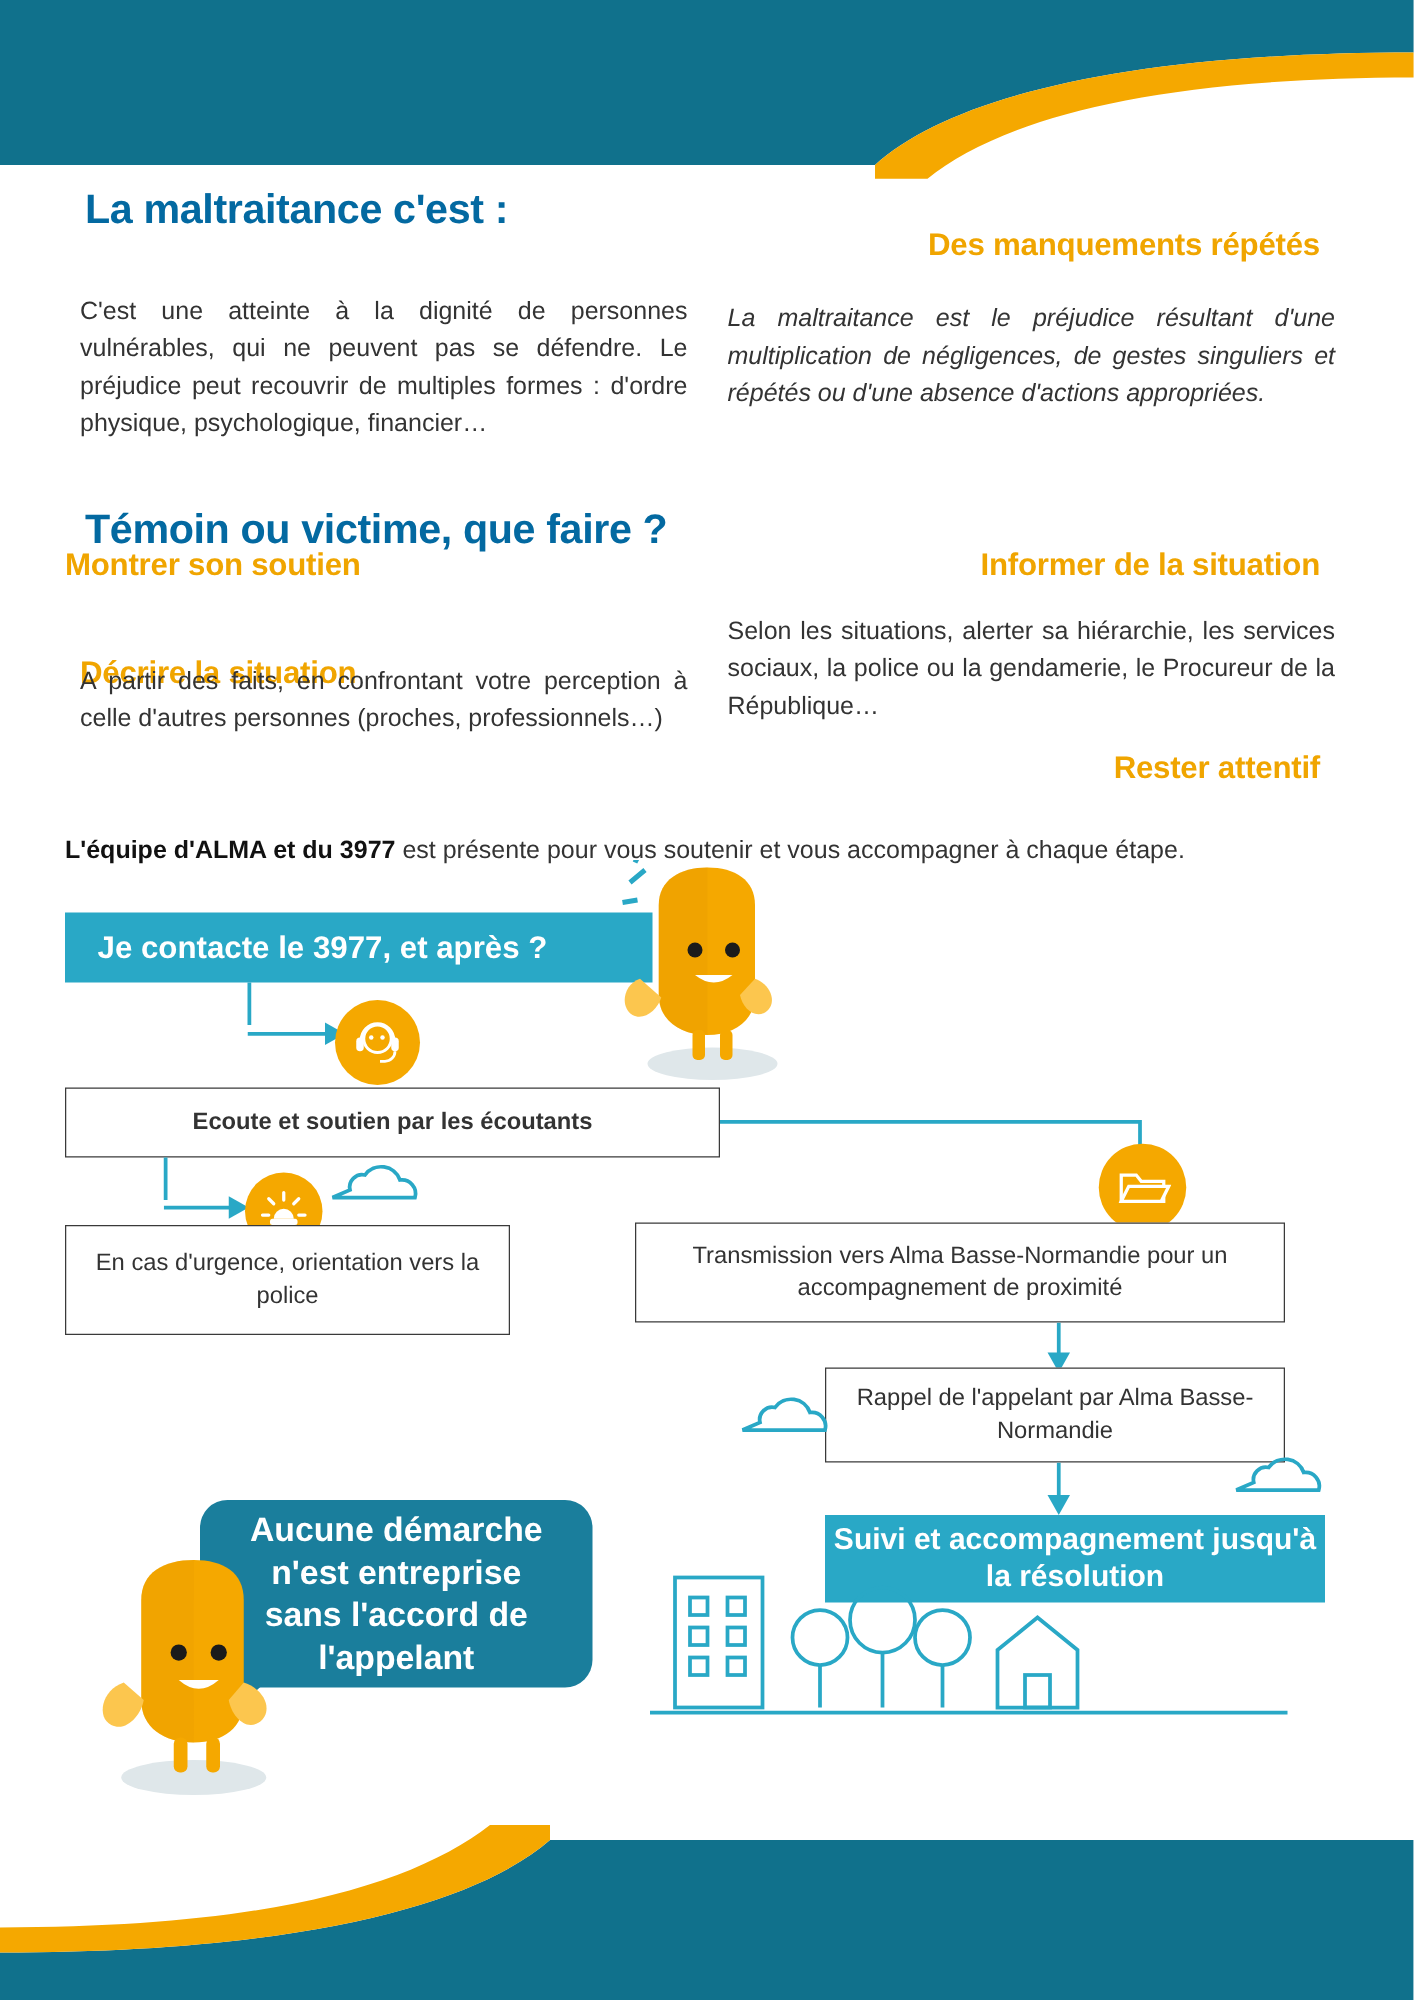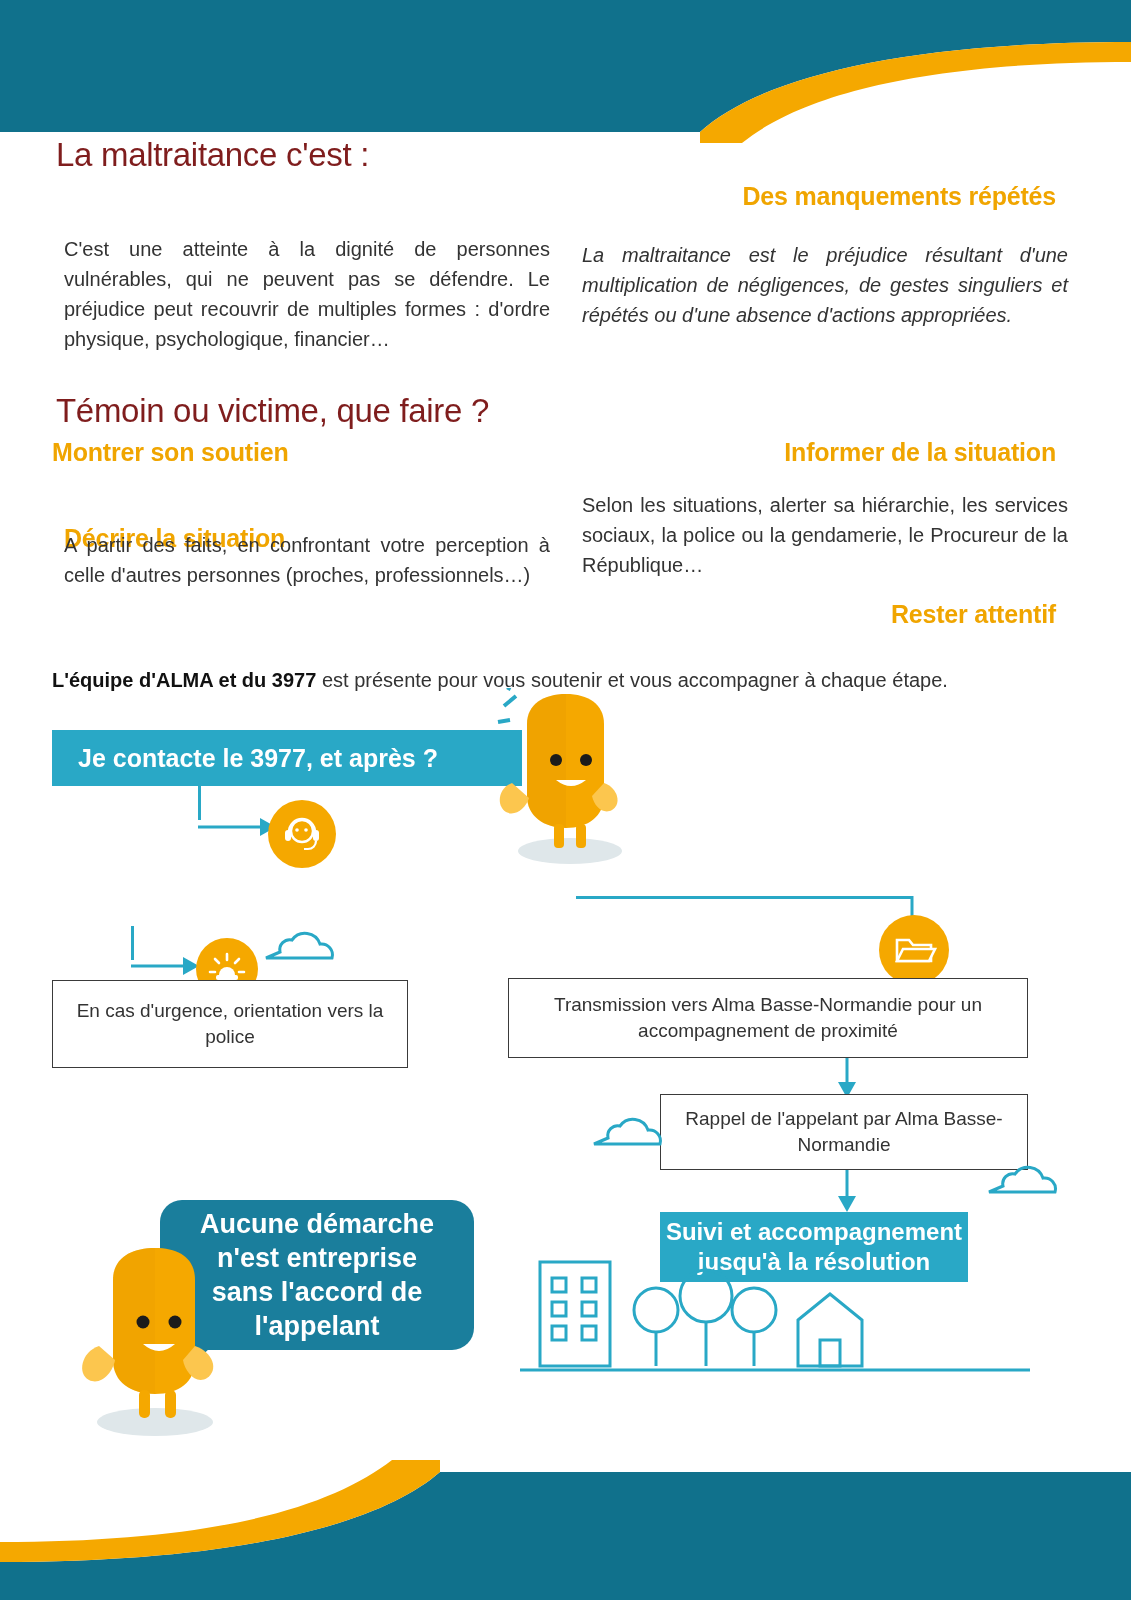--- a/index.html
+++ b/index.html
@@ -14,22 +14,22 @@
     position:absolute;left:0;top:0;width:1131px;height:150px;overflow:hidden;
   }
   .frame-bottom{
     position:absolute;left:0;bottom:0;width:1131px;height:150px;overflow:hidden;
   }
 
   .content{position:absolute;left:0;top:0;width:1131px;height:1600px;}
 
   
   h1.sec{
-    position:absolute;margin:4px;
-    font-size:33px;font-weight:normal;color:#7f1d1d;letter-spacing:-0.3px;
+    position:absolute;margin:16px;
+    font-size:33px;font-weight:bold;color:#0369a1;letter-spacing:-0.3px;
   }
   .sub-or{
     position:absolute;margin:0;font-size:25px;font-weight:bold;color:#f0a500;
     letter-spacing:-0.2px;
   }
   .body-txt{
     position:absolute;margin:12px;font-size:20px;line-height:30px;color:#333;
     text-align:justify;
   }
 
@@ -137,20 +137,21 @@
       <circle cx="23" cy="20" r="11" fill="none" stroke="#ffffff" stroke-width="2.4"></circle>
       <path d="M10,21 a13,13 0 0 1 26,0" fill="none" stroke="#ffffff" stroke-width="2.4"></path>
       <rect x="6" y="19" width="6" height="11" rx="3" fill="#ffffff"></rect>
       <rect x="34" y="19" width="6" height="11" rx="3" fill="#ffffff"></rect>
       <path d="M37,30 a8,8 0 0 1 -8,8 L25,38" fill="none" stroke="#ffffff" stroke-width="2.2"></path>
       <circle cx="18" cy="19" r="1.8" fill="#ffffff"></circle>
       <circle cx="27" cy="19" r="1.8" fill="#ffffff"></circle>
     </svg>
   </div>
 
+  <div class="box bold" style="left:52px;top:870px;width:524px;height:56px;">Ecoute et soutien par les écoutants</div>
 
   <div class="line" style="left:576px;top:896px;width:336px;height:3px;"></div>
   <svg style="position:absolute;left:901px;top:896px;" width="24" height="40" viewBox="0 0 24 40">
     <path d="M11,0 L11,26" stroke="#29a8c6" stroke-width="3" fill="none"></path>
     <path d="M2,22 L11,38 L20,22 Z" fill="#29a8c6"></path>
   </svg>
 
   <div class="line" style="left:131px;top:926px;width:3px;height:34px;"></div>
   <svg style="position:absolute;left:131px;top:953px;" width="80" height="26" viewBox="0 0 80 26">
     <path d="M0,13 L56,13" stroke="#29a8c6" stroke-width="3" fill="none"></path>
@@ -193,21 +194,21 @@
 
   <svg style="position:absolute;left:985px;top:1164px;" width="78" height="34" viewBox="0 0 78 34">
     <path d="M4,28 L70,28 a11,11 0 0 0 -12,-14 a16,16 0 0 0 -28,-4 a10,10 0 0 0 -12,12 Z" fill="none" stroke="#29a8c6" stroke-width="3"></path>
   </svg>
 
   <svg style="position:absolute;left:836px;top:1170px;" width="24" height="44" viewBox="0 0 24 44">
     <path d="M11,0 L11,30" stroke="#29a8c6" stroke-width="3" fill="none"></path>
     <path d="M2,26 L11,42 L20,26 Z" fill="#29a8c6"></path>
   </svg>
 
-  <div class="chip" style="left:660px;top:1212px;width:308px;height:70px;justify-content:center;text-align:center;font-size:24px;line-height:30px;">
+  <div class="chip" style="left:660px;top:1212px;width:400px;height:70px;justify-content:center;text-align:center;font-size:24px;line-height:30px;">
     <span>Suivi et accompagnement jusqu'à la résolution</span>
   </div>
 
   <div class="bubble" style="left:160px;top:1200px;width:314px;height:150px;">
     <span>
       <span>Aucune démarche</span><br>
       <span>n'est entreprise</span><br>
       <span>sans l'accord de</span><br>
       <span>l'appelant</span>
     </span>

